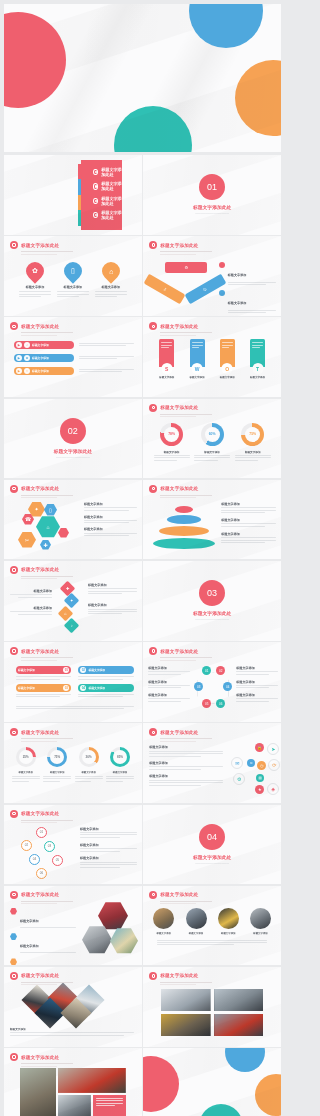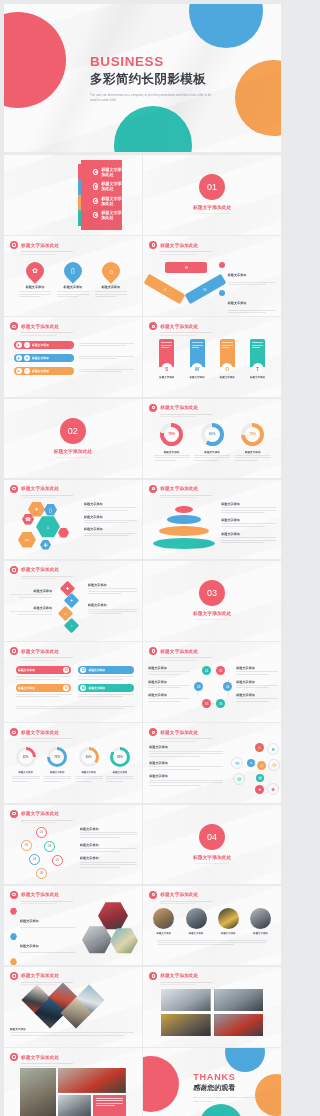--- a/index.html
+++ b/index.html
@@ -131,25 +131,20 @@
 <body>
 
 <div class="deck">
 
   <div class="slide hero streaks">
     <div class="band"></div>
     <div class="q red"></div>
     <div class="q blue"></div>
     <div class="q orange"></div>
     <div class="q teal"></div>
-    <div class="hero-txt">
-      <div class="en">BUSINESS</div>
-      <div class="cn">多彩简约长阴影模板</div>
-      <div class="sub">The user can demonstrate on a computer, or print the presentation and make it into a film to be used in a wider field</div>
-    </div>
   </div>
 
   <div class="grid">
 
     <div class="cell streaks">
       <div class="toc-bars">
         <div style="background:#ef5f6e"></div>
           <div style="background:#4fa8dd"></div>
         <div style="background:#f6a254"></div>
           <div style="background:#2fc0b4"></div>
@@ -979,21 +974,16 @@
             </span>
         </div>
       </div>
     </div>
 
     <div class="cell streaks thanks">
       <div style="position:absolute;left:-20px;top:8px;width:56px;height:56px;border-radius:50%;background:#ef5f6e;"></div>
       <div style="position:absolute;right:16px;top:-16px;width:40px;height:40px;border-radius:50%;background:#4fa8dd;"></div>
       <div style="position:absolute;right:-16px;top:26px;width:42px;height:42px;border-radius:50%;background:#f6a254;"></div>
       <div style="position:absolute;left:56px;bottom:-20px;width:44px;height:44px;border-radius:50%;background:#2fc0b4;"></div>
-      <div style="position:absolute;left:50px;top:24px;width:80px;z-index:4;">
-        <div class="tk1">THANKS</div>
-        <div class="tk2">感谢您的观看</div>
-        <div class="tk3">The user can demonstrate on a computer, or print the presentation and make it into a film</div>
-      </div>
     </div>
 
   </div>
 </div>
 
 </body></html>

